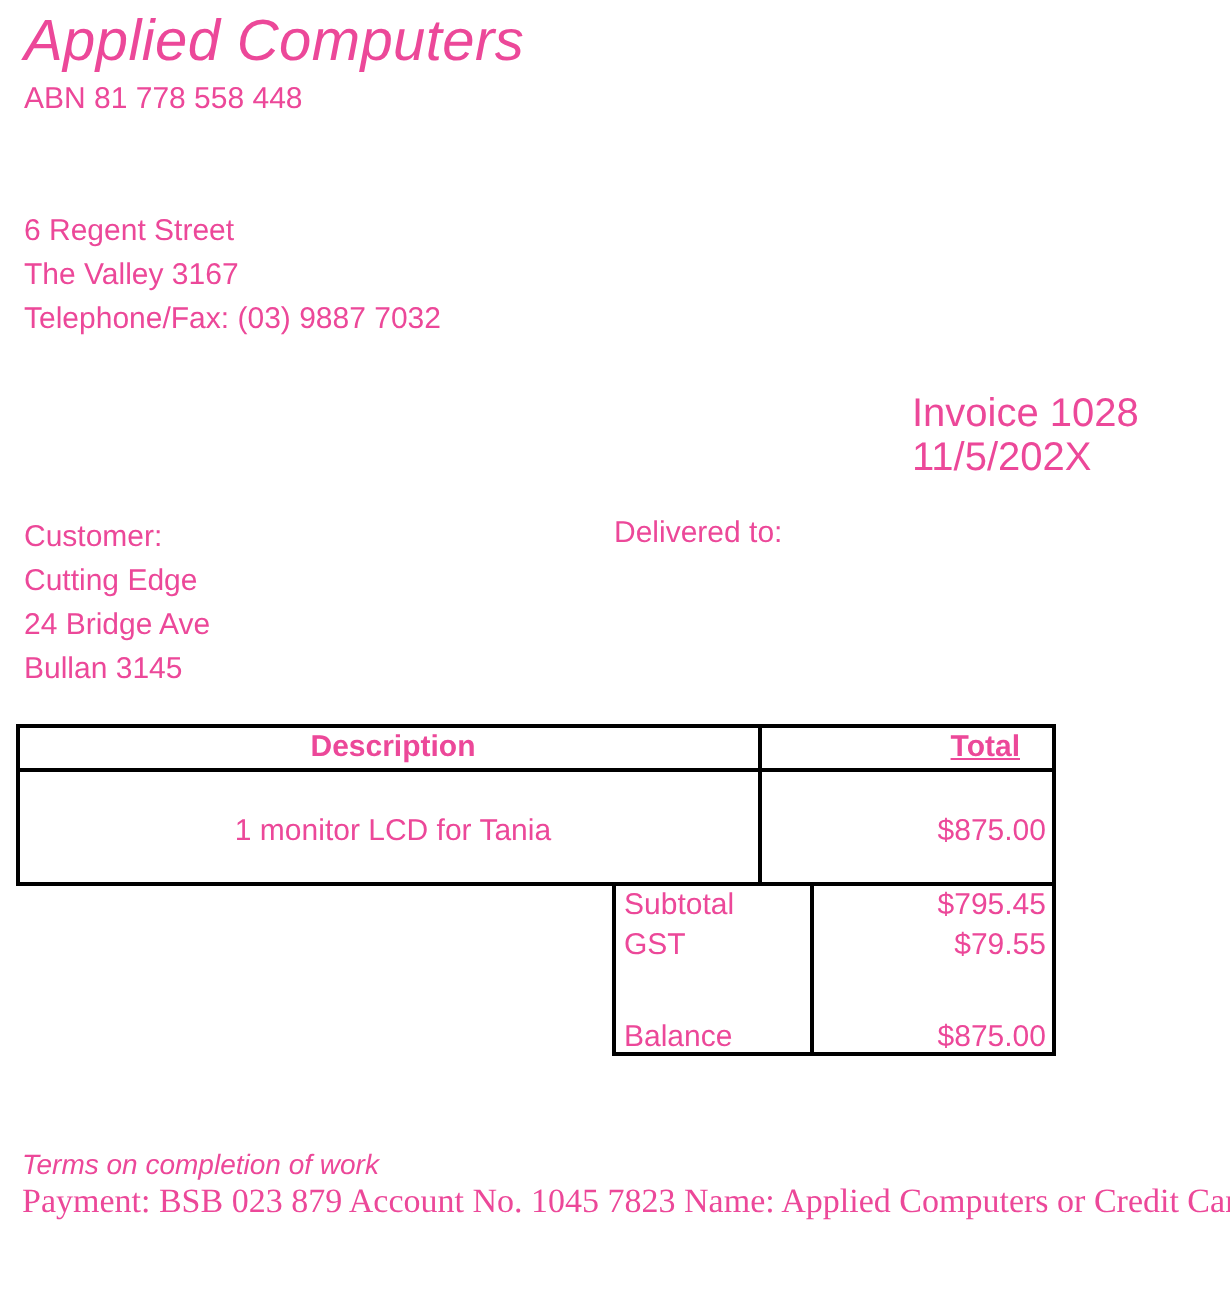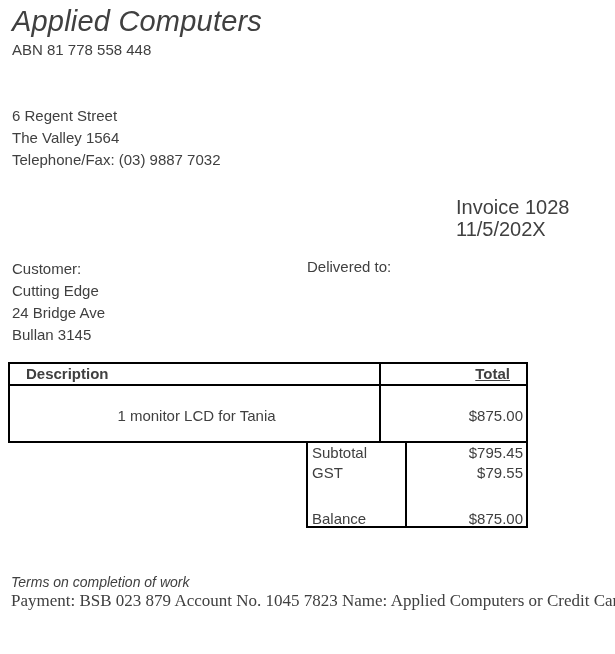--- a/index.html
+++ b/index.html
@@ -1,21 +1,21 @@
 <!DOCTYPE html>
 <html><head>
 <meta charset="utf-8">
 <style>
   html, body { margin: 0; padding: 0; background: #fff; }
   .page {
     position: relative;
     width: 615px;
     height: 654px;
     background: #ffffff;
-    color: #404040;
+    color: #ec4899;
     font-family: "Liberation Sans", sans-serif;
     overflow: hidden;
   }
   .company-name {
     position: absolute; left: 12px; top: 5px;
     font-size: 29px; font-style: italic; letter-spacing: 0.2px;
   }
   .abn {
     position: absolute; left: 12px; top: 41px;
     font-size: 15px;
@@ -44,21 +44,21 @@
     position: absolute; left: 8px; top: 362px;
     width: 520px; height: 81px;
     border: 2px solid #000; box-sizing: border-box;
     font-size: 15px;
   }
   .t-header {
     display: flex; height: 22px;
     border-bottom: 2px solid #000; box-sizing: border-box;
     font-weight: bold; line-height: 20px;
   }
-  .t-desc-h { width: 369px; padding-left: 16px; box-sizing: border-box; }
+  .t-desc-h { width: 369px; padding-left: 4px; box-sizing: border-box; text-align: center; }
   .t-total-h {
     flex: 1; border-left: 2px solid #000; box-sizing: border-box;
     text-align: right; padding-right: 16px; text-decoration: underline;
   }
   .t-item { display: flex; height: 55px; }
   .t-desc {
     width: 369px; box-sizing: border-box;
     padding: 20px 0 0 4px; line-height: 20px; text-align: center;
   }
   .t-total {
@@ -97,21 +97,21 @@
 </head>
 <body>
 
 <div class="page">
 
   <div class="company-name">Applied Computers</div>
   <div class="abn">ABN 81 778 558 448</div>
 
   <div class="company-address">
     <div>6 Regent Street</div>
-    <div>The Valley 1564</div>
+    <div>The Valley 3167</div>
     <div>Telephone/Fax: (03) 9887 7032</div>
   </div>
 
   <div class="invoice-meta">
     <div>Invoice 1028</div>
     <div>11/5/202X</div>
   </div>
 
   <div class="customer-block">
     <div>Customer:</div>

